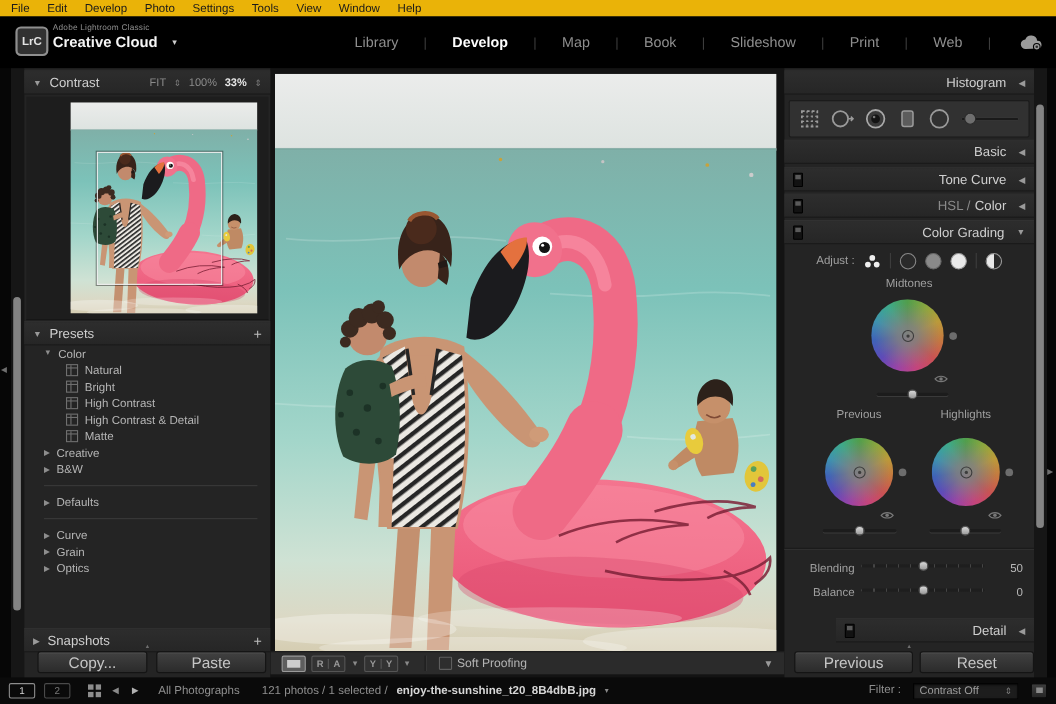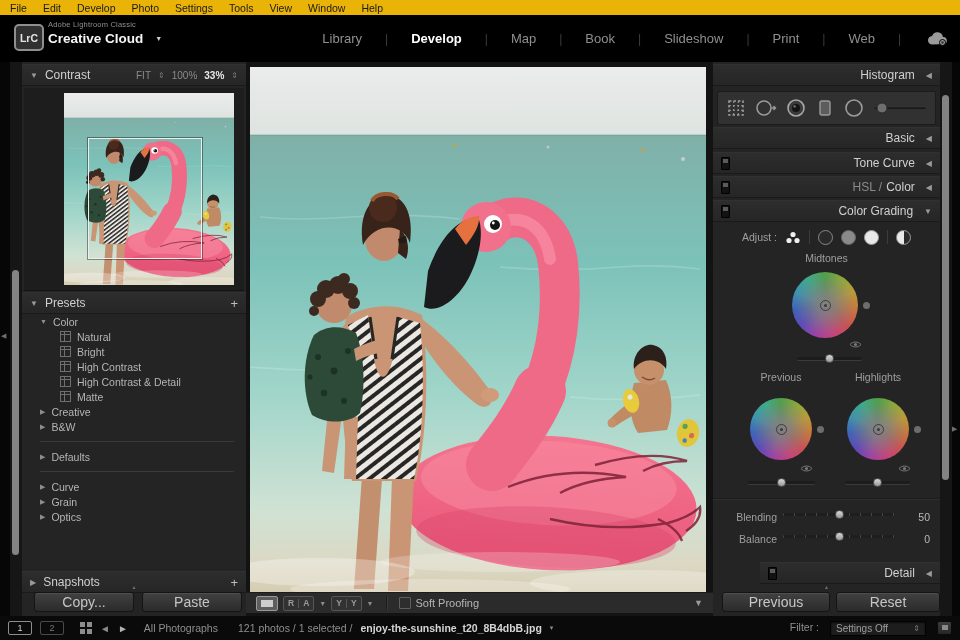--- a/index.html
+++ b/index.html
@@ -582,21 +582,21 @@
     </span>
     <span class="fs-arrow" style="color:#8a8a8a;">◄</span>
     <span class="fs-arrow" style="color:#b2b2b2;">►</span>
     <span style="margin-left:8px;">All Photographs</span>
     <span style="margin-left:12px;">121 photos / 1 selected /</span>
     <span class="fname">enjoy-the-sunshine_t20_8B4dbB.jpg</span>
     <span class="tb-caret">▾</span>
     <span class="fs-right">
       <span>Filter :</span>
       <span class="dropdown">
-        <span>Settings Off</span>
+        <span>Contrast Off</span>
         <span class="stepper">⇕</span>
       </span>
       <span class="fs-switch">
           <i></i>
         </span>
     </span>
   </footer>
 
 </div>
 

